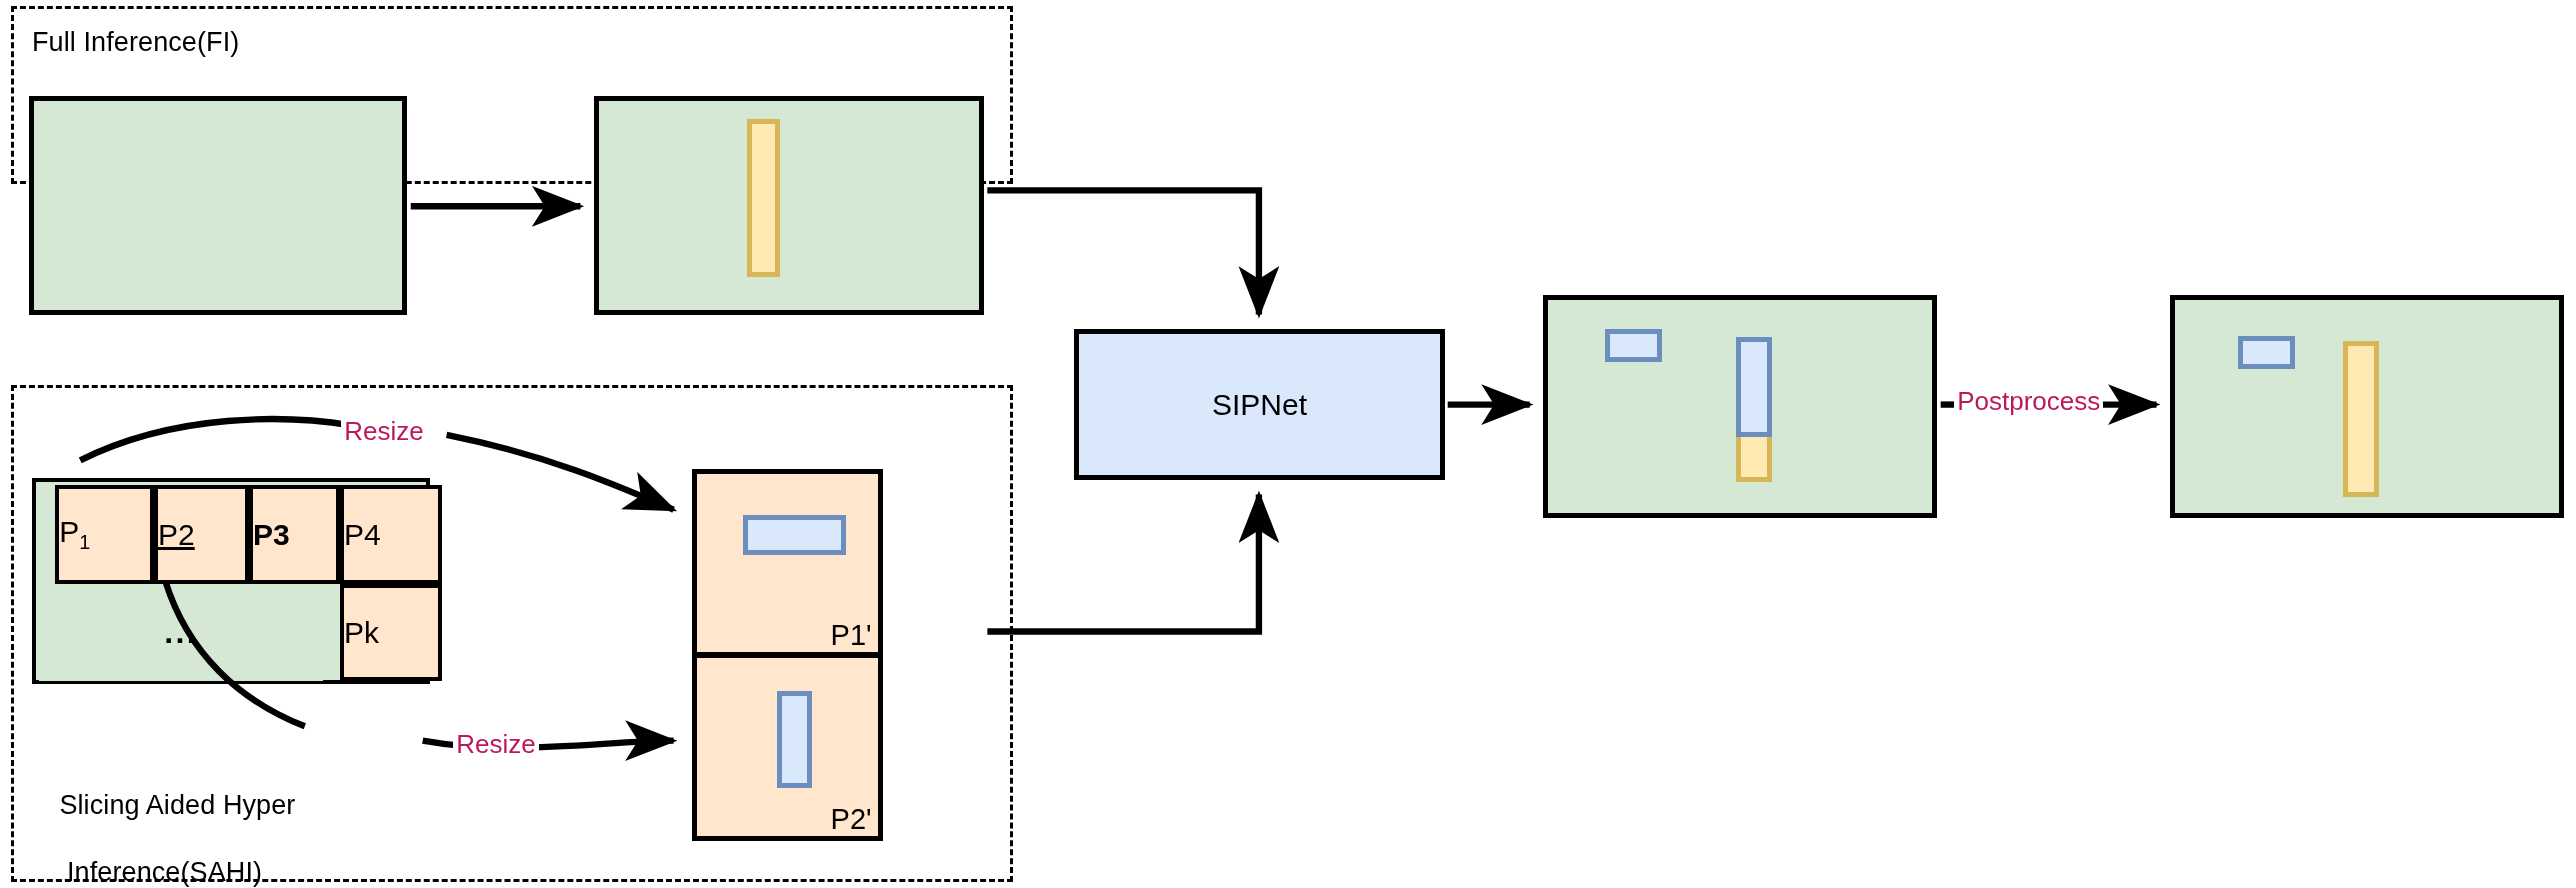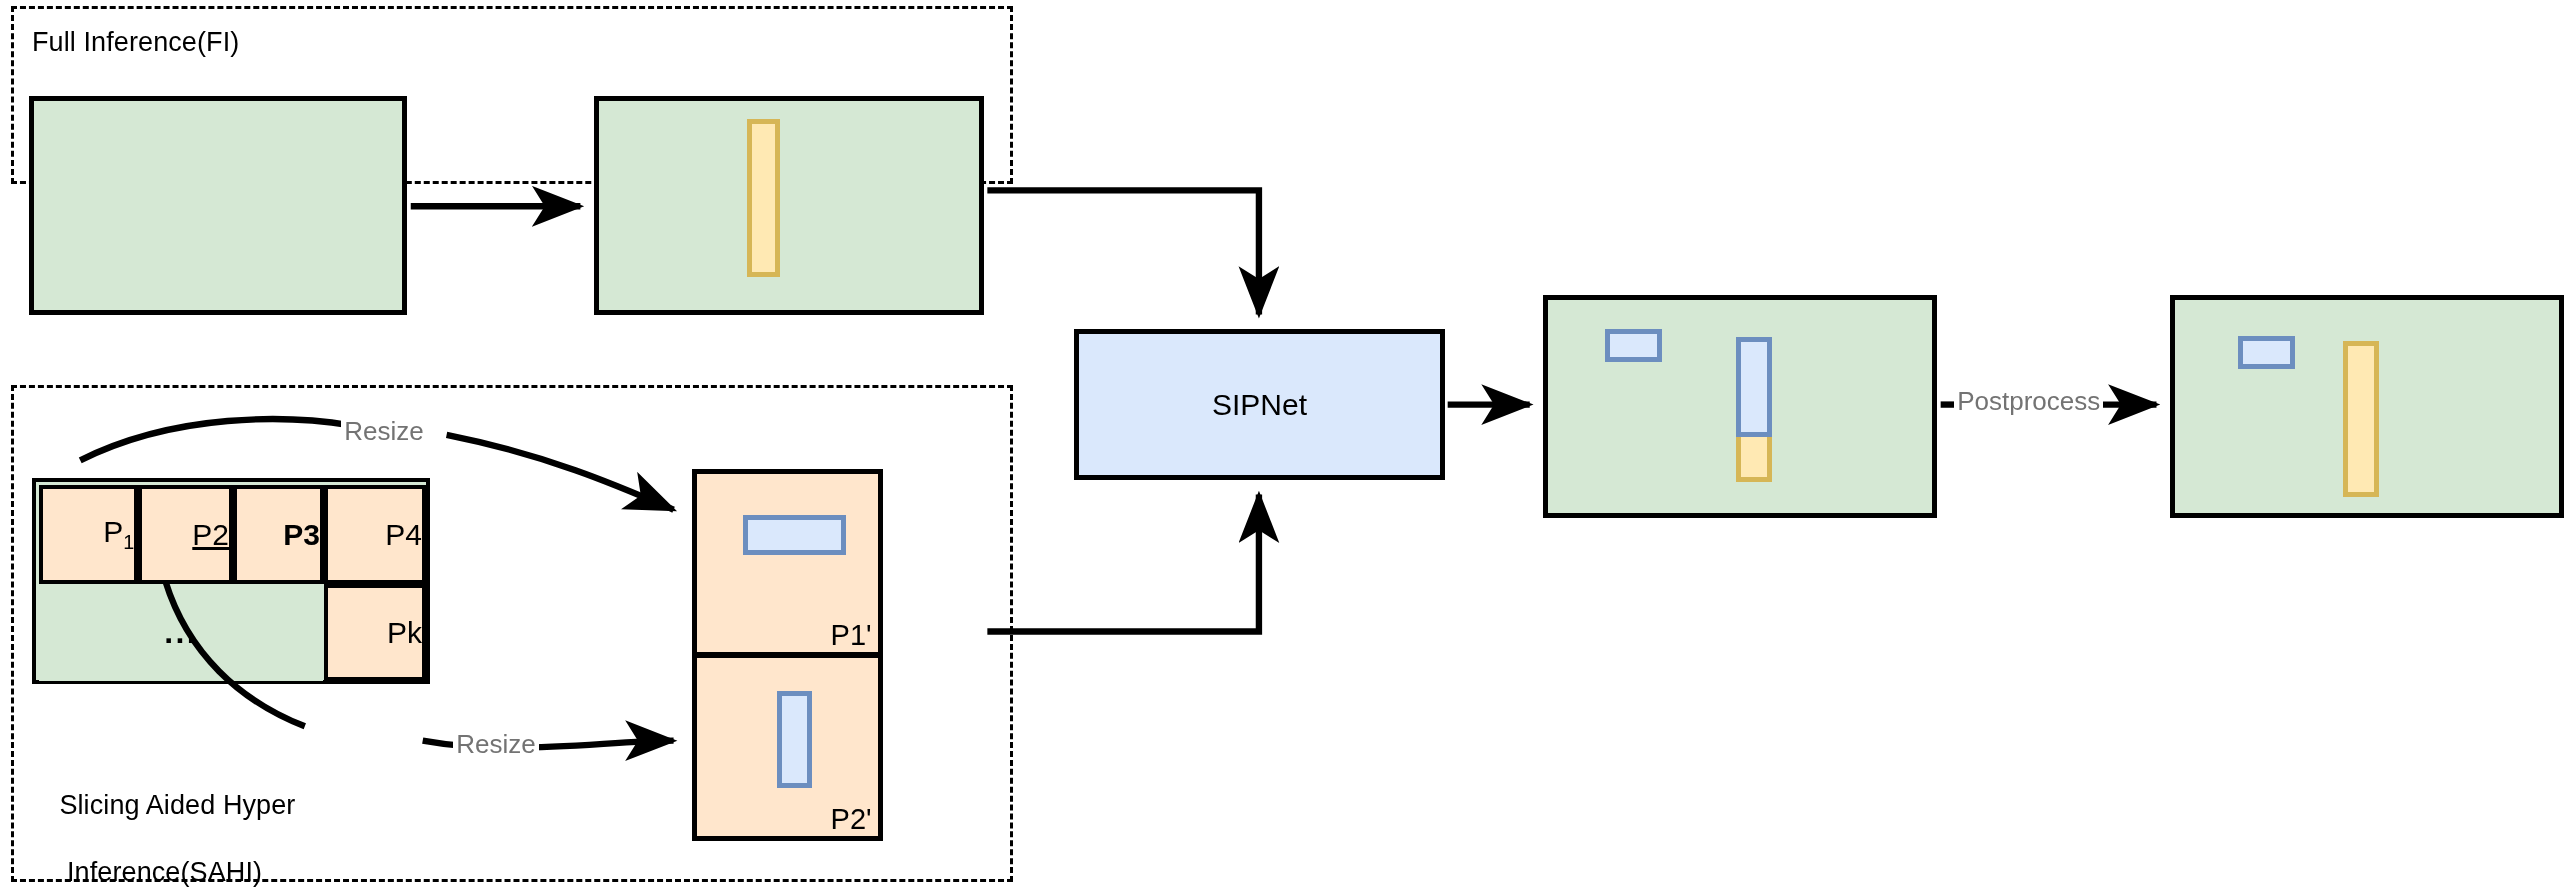--- a/index.html
+++ b/index.html
@@ -63,23 +63,24 @@
   .bbox-orange { background: #ffe9b3; border: 5.6px solid #d6b656; }
   .bbox-blue   { background: #dae8fc; border: 5.6px solid #6c8ebf; }
 
   
   .patch-cell {
     position: absolute;
     background: #ffe6cc;
     border: 4.8px solid #000000;
     display: flex;
     align-items: center;
-    justify-content: flex-end;
+    justify-content: flex-start;
     font-size: 30px;
     color: #000000;
+    margin-left: 16px;
   }
   .patch-cell sub { font-size: 0.66em; vertical-align: sub; }
   .ellipsis-cell {
     position: absolute;
     background: #d5e8d4;
     display: flex;
     align-items: center;
     justify-content: center;
     font-size: 32px;
     font-weight: bold;
@@ -89,21 +90,21 @@
   .grid-outer {
     position: absolute;
     border: 4.8px solid #000000;
     background: #d5e8d4;
   }
 
   
   .edge-label {
     position: absolute;
     background: #ffffff;
-    color: #737373;
+    color: #be185d;
     font-size: 26px;
     padding: 0 3.2px;
     white-space: nowrap;
   }
 
   svg.overlay {
     position: absolute;
     left: 0; top: 0;
     width: 2576px; height: 888px;
     pointer-events: none;

